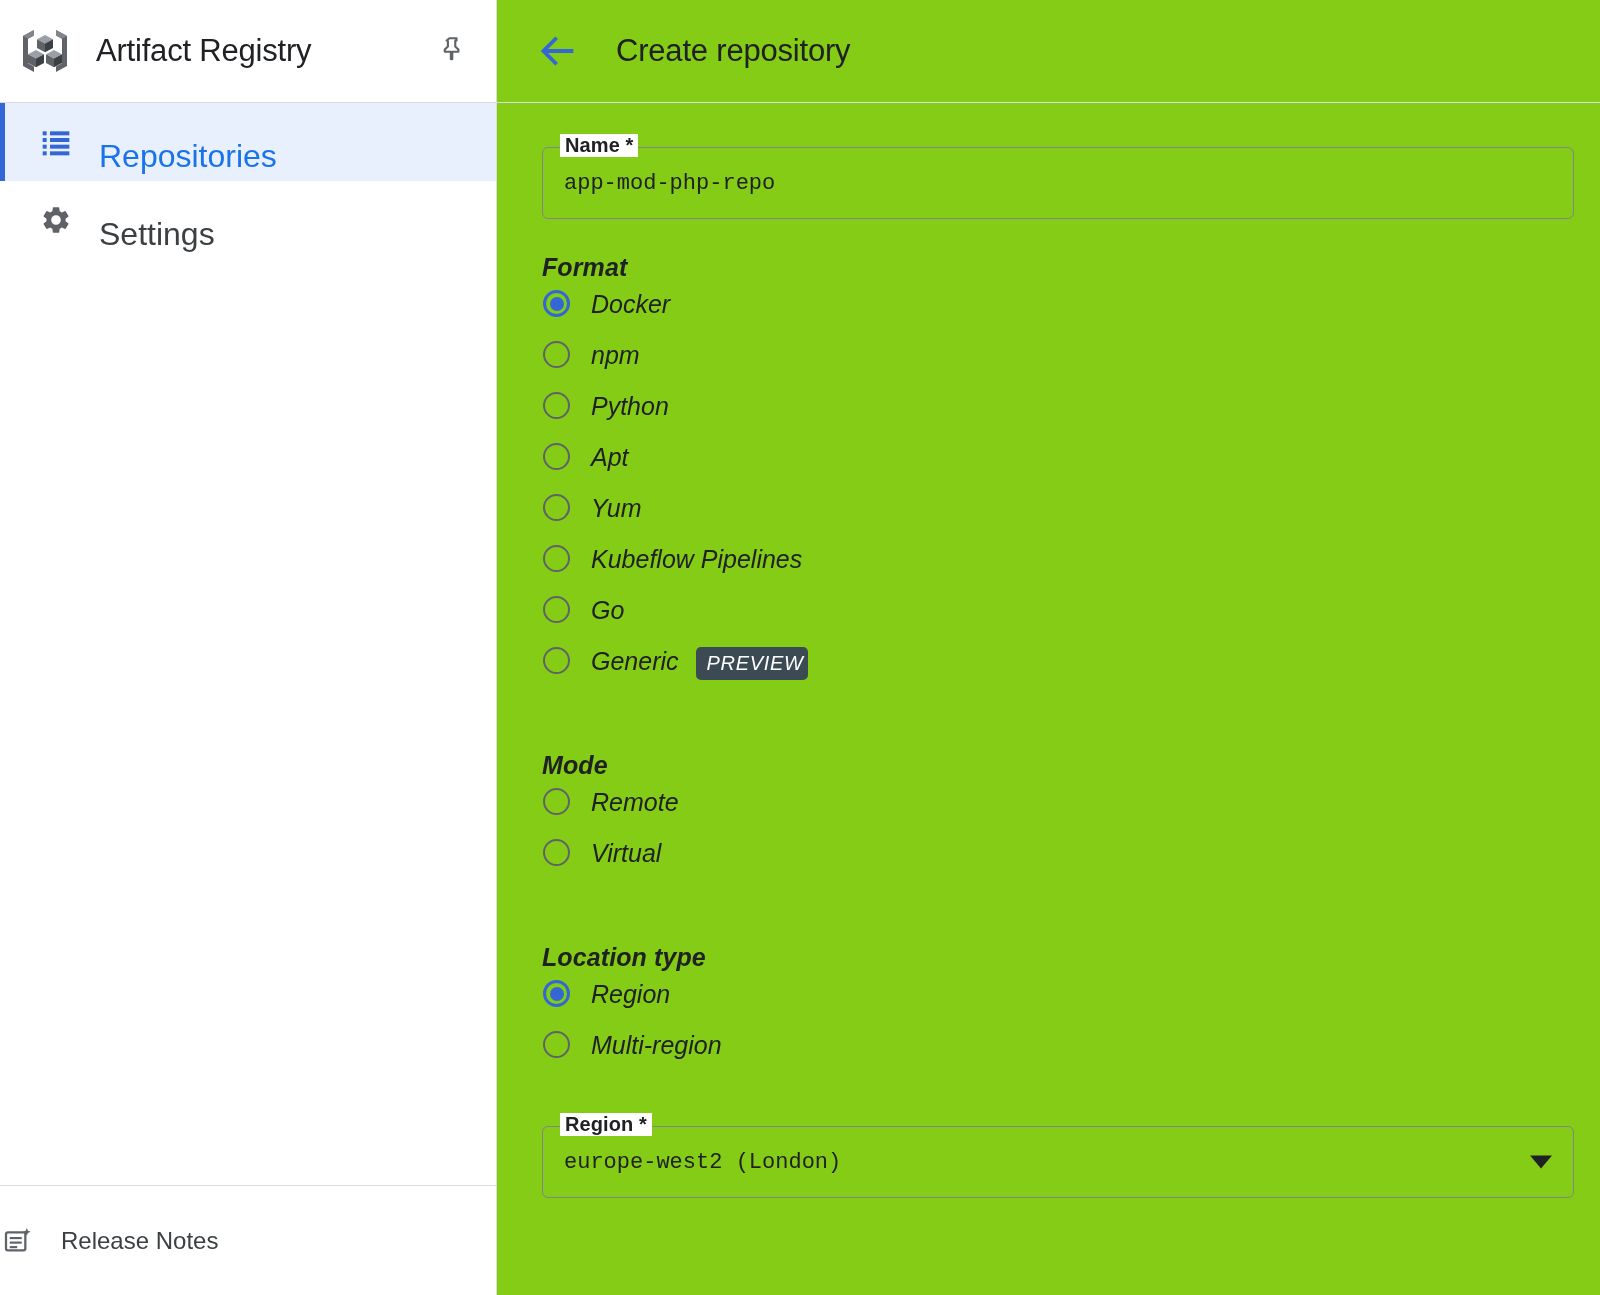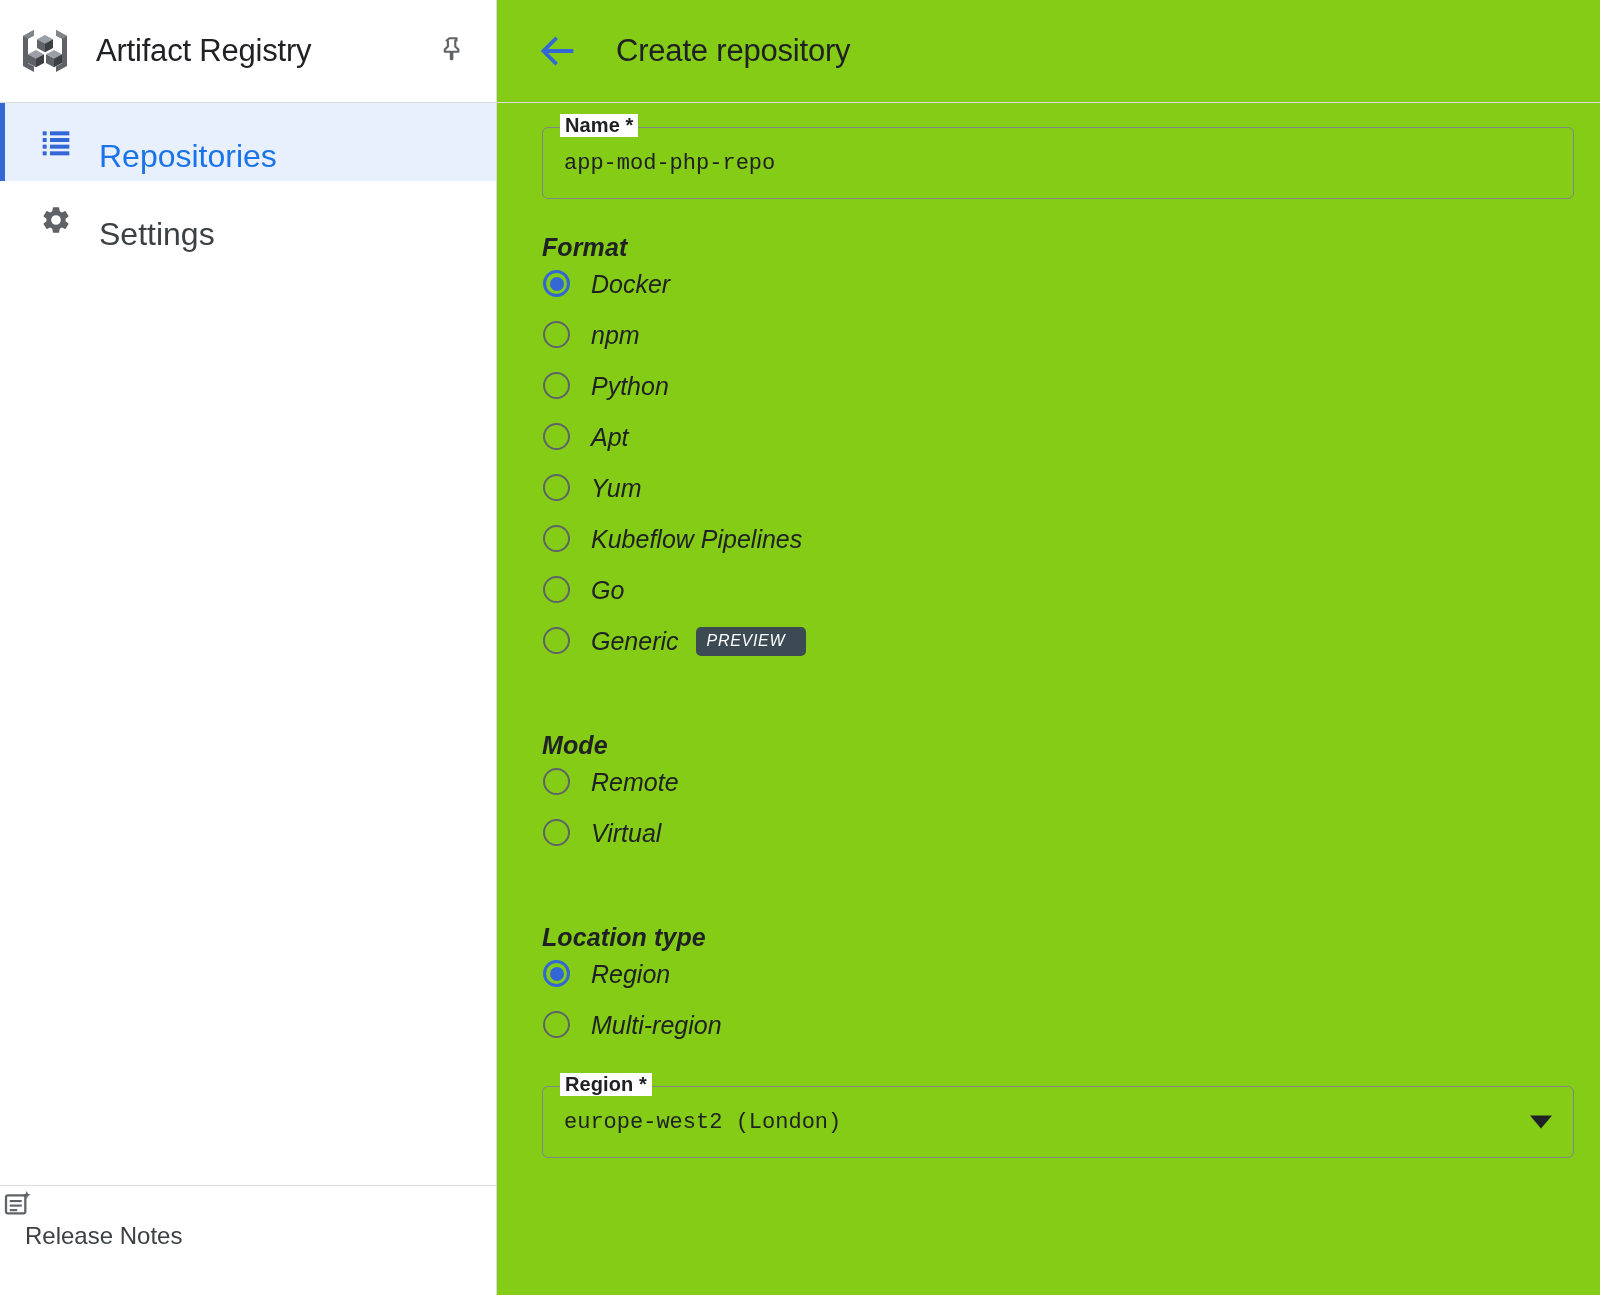--- a/index.html
+++ b/index.html
@@ -106,24 +106,23 @@
   }
   .nav-item.active .nav-label {
     color: #1a73e8;
   }
 
   .sidebar-footer {
     border-top: 1px solid #dadce0;
     height: 110px;
     min-height: 110px;
     display: flex;
-    align-items: flex-start;
+    align-items: center;
     box-sizing: border-box;
     cursor: pointer;
-    flex-direction: column;
   }
   .footer-label {
     font-size: 24px;
     color: #3c4043;
     margin-left: 25px;
     white-space: nowrap;
   }
 
   
   .main {
@@ -161,21 +160,21 @@
   }
 
   .form-area {
     padding: 0 0 0 45px;
     flex: 1 1 auto;
   }
 
   
   .outlined-field {
     position: relative;
-    margin-top: 24px;
+    margin-top: 44px;
     width: 1032px;
     height: 72px;
     box-sizing: border-box;
   }
   .of-border {
     position: absolute;
     inset: 0;
     border: 1px solid #80868b;
     border-radius: 6px;
     pointer-events: none;
@@ -266,23 +265,23 @@
   .radio-label {
     font-size: 25px;
     color: #202124;
     margin-left: 21px;
     white-space: nowrap;
   }
   .preview-badge {
     margin-left: 17px;
     background: #3c4a54;
     color: #ffffff;
-    font-size: 16px;
+    font-size: 20px;
     letter-spacing: 0.7px;
-    padding: 6px 21px 7px 11px;
+    padding: 6px 4px 7px 11px;
     border-radius: 5px;
     line-height: 1;
     white-space: nowrap;
   }
   .gap-fmt-mode { height: 19px; }
   .gap-mode-loc { height: 19px; }
   .region-wrap { margin-top: 13px; }
 </style>
 </head>
 <body>

